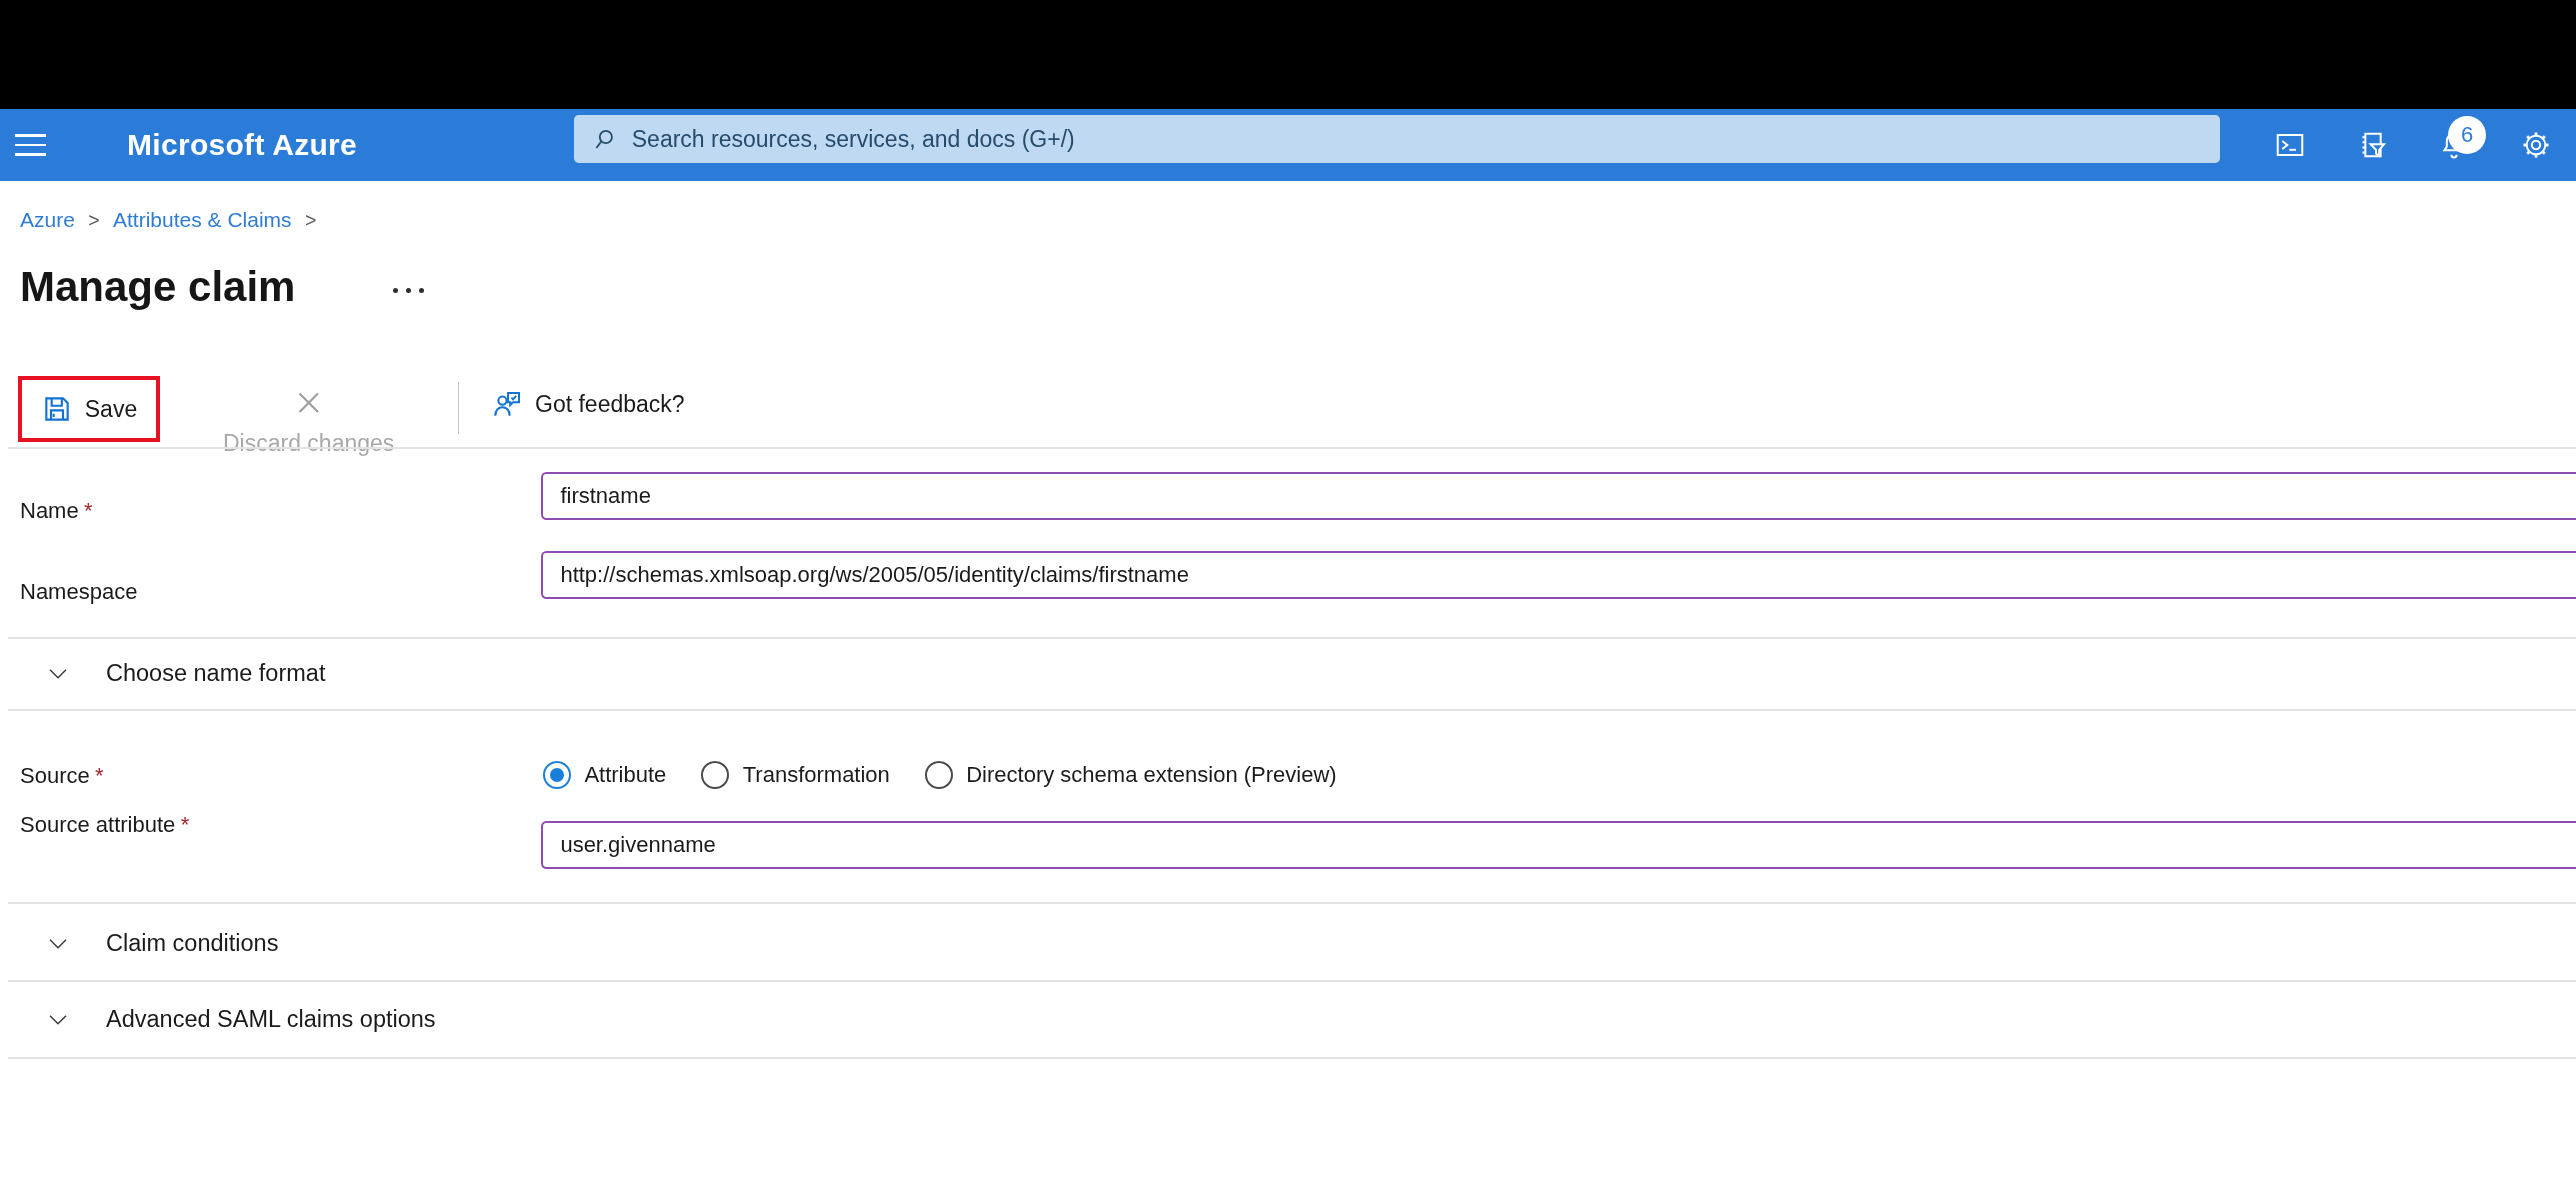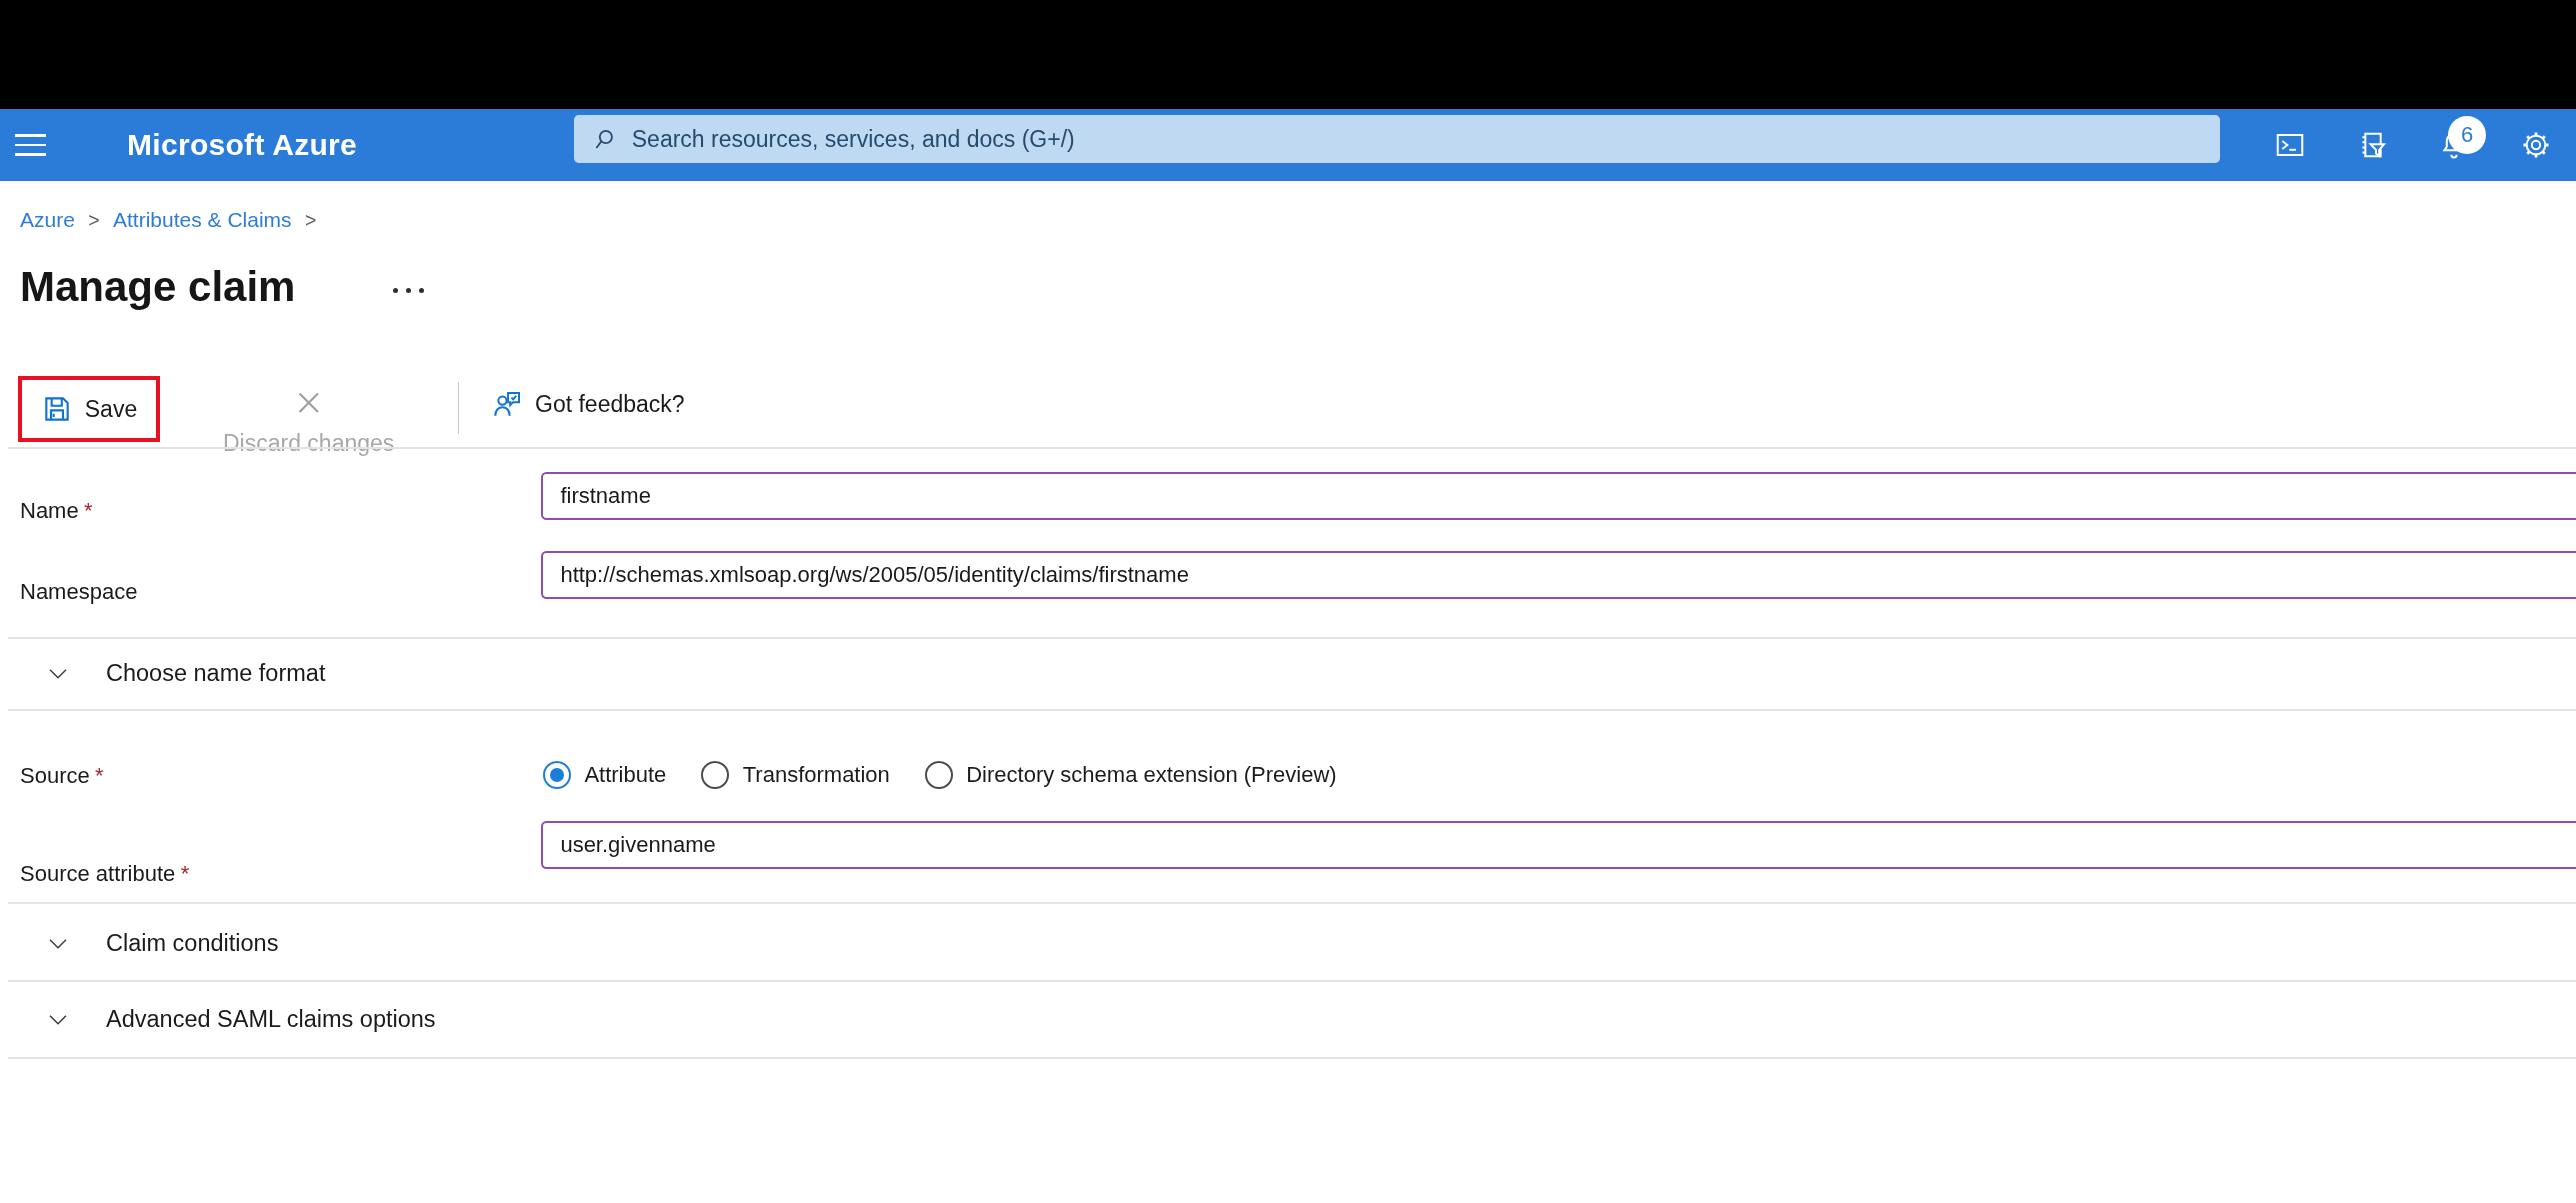--- a/index.html
+++ b/index.html
@@ -213,21 +213,21 @@
   <div class="radio-opt">
     <span class="radio"></span>
     <span>Transformation</span>
   </div>
   <div class="radio-opt">
     <span class="radio"></span>
     <span>Directory schema extension (Preview)</span>
   </div>
 </div>
 
-<label class="flabel" style="top:847px">
+<label class="flabel" style="top:798px">
   <span>Source attribute</span><span class="req">*</span>
 </label>
 <input class="finput" style="top: 821px;" value="user.givenname">
 
 <div class="hr" style="top:902px"></div>
 
 <div class="section" style="top:930px">
   <svg width="20" height="13.4" viewBox="0 0 30 20" fill="none" stroke="#3b3b3b" stroke-width="2.2">
       <path d="M3 4 L15 16 L27 4"></path>
     </svg>

